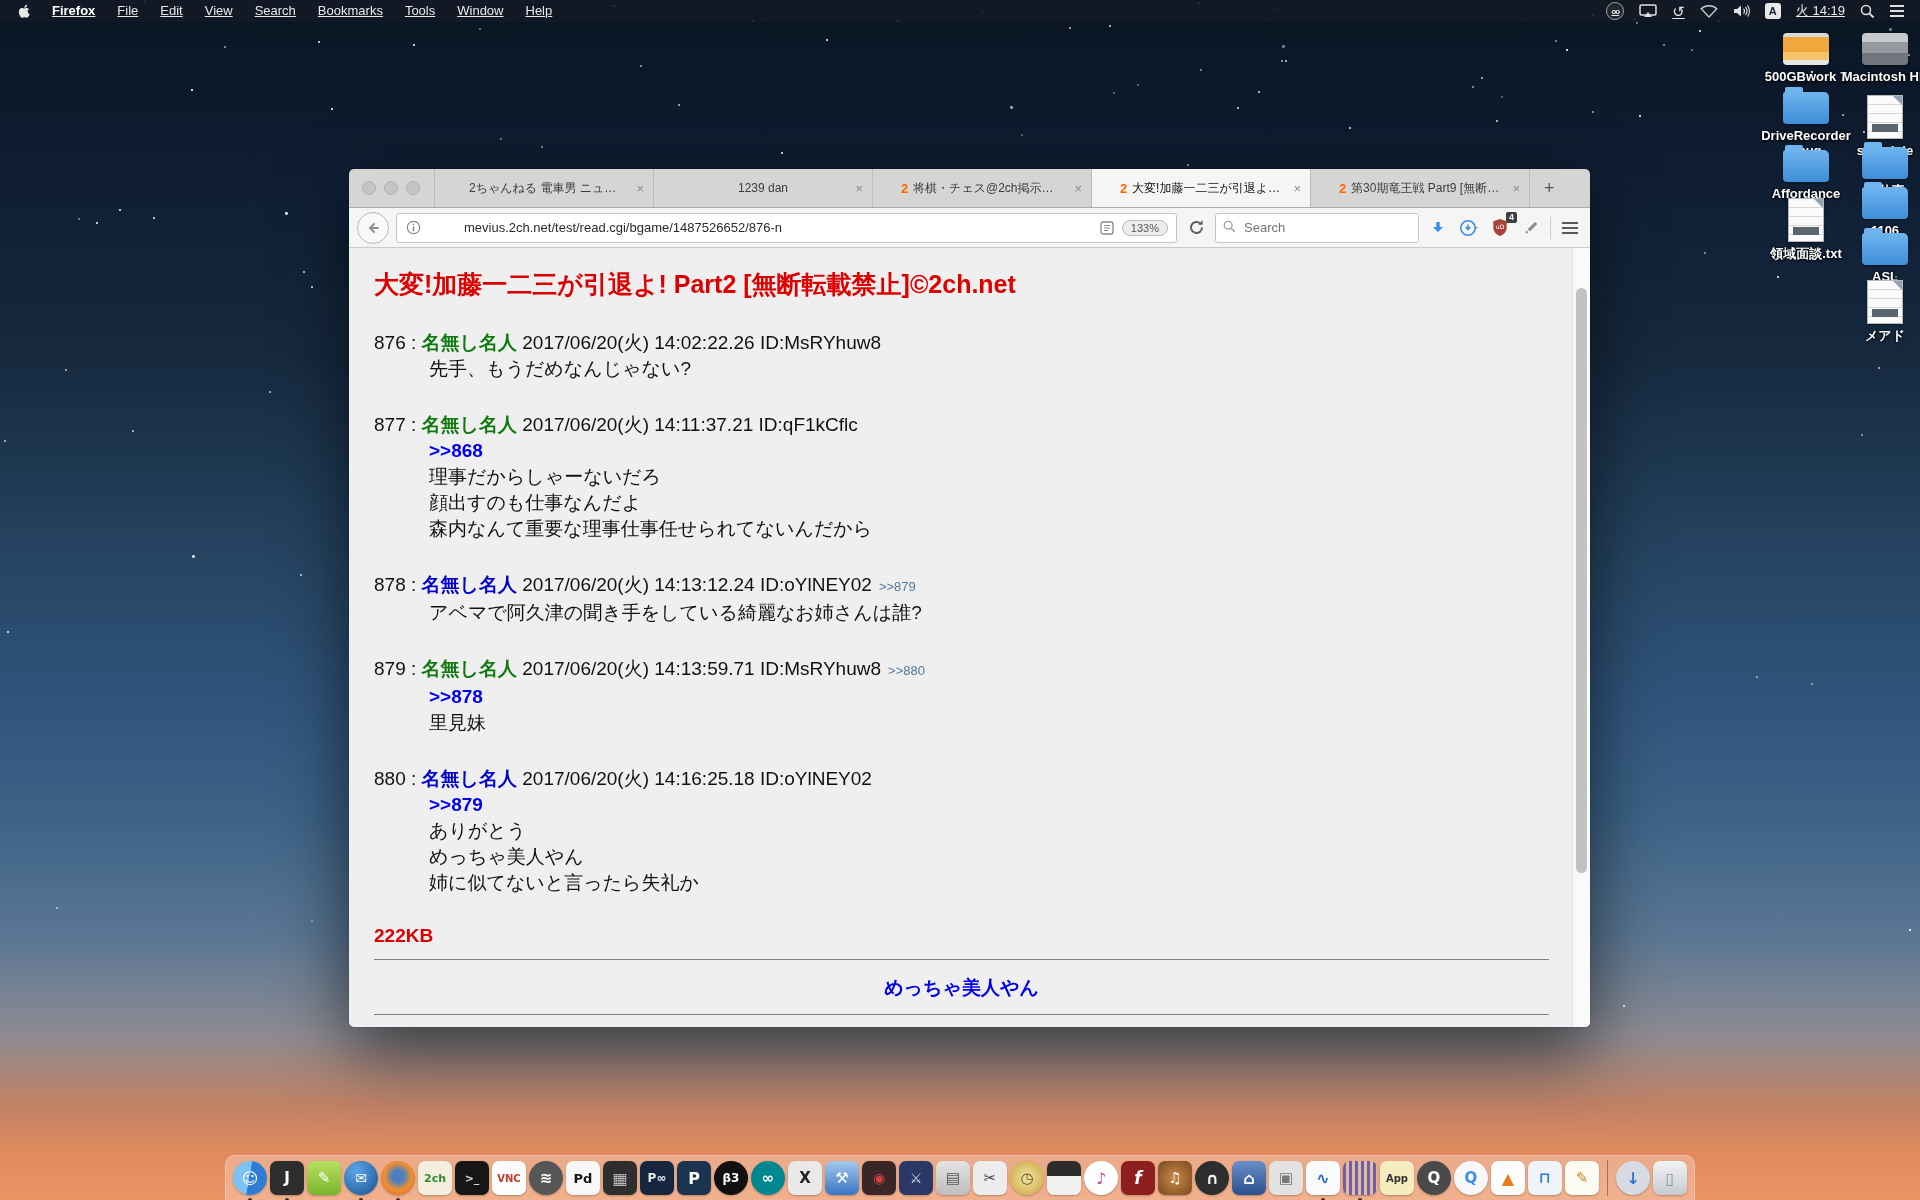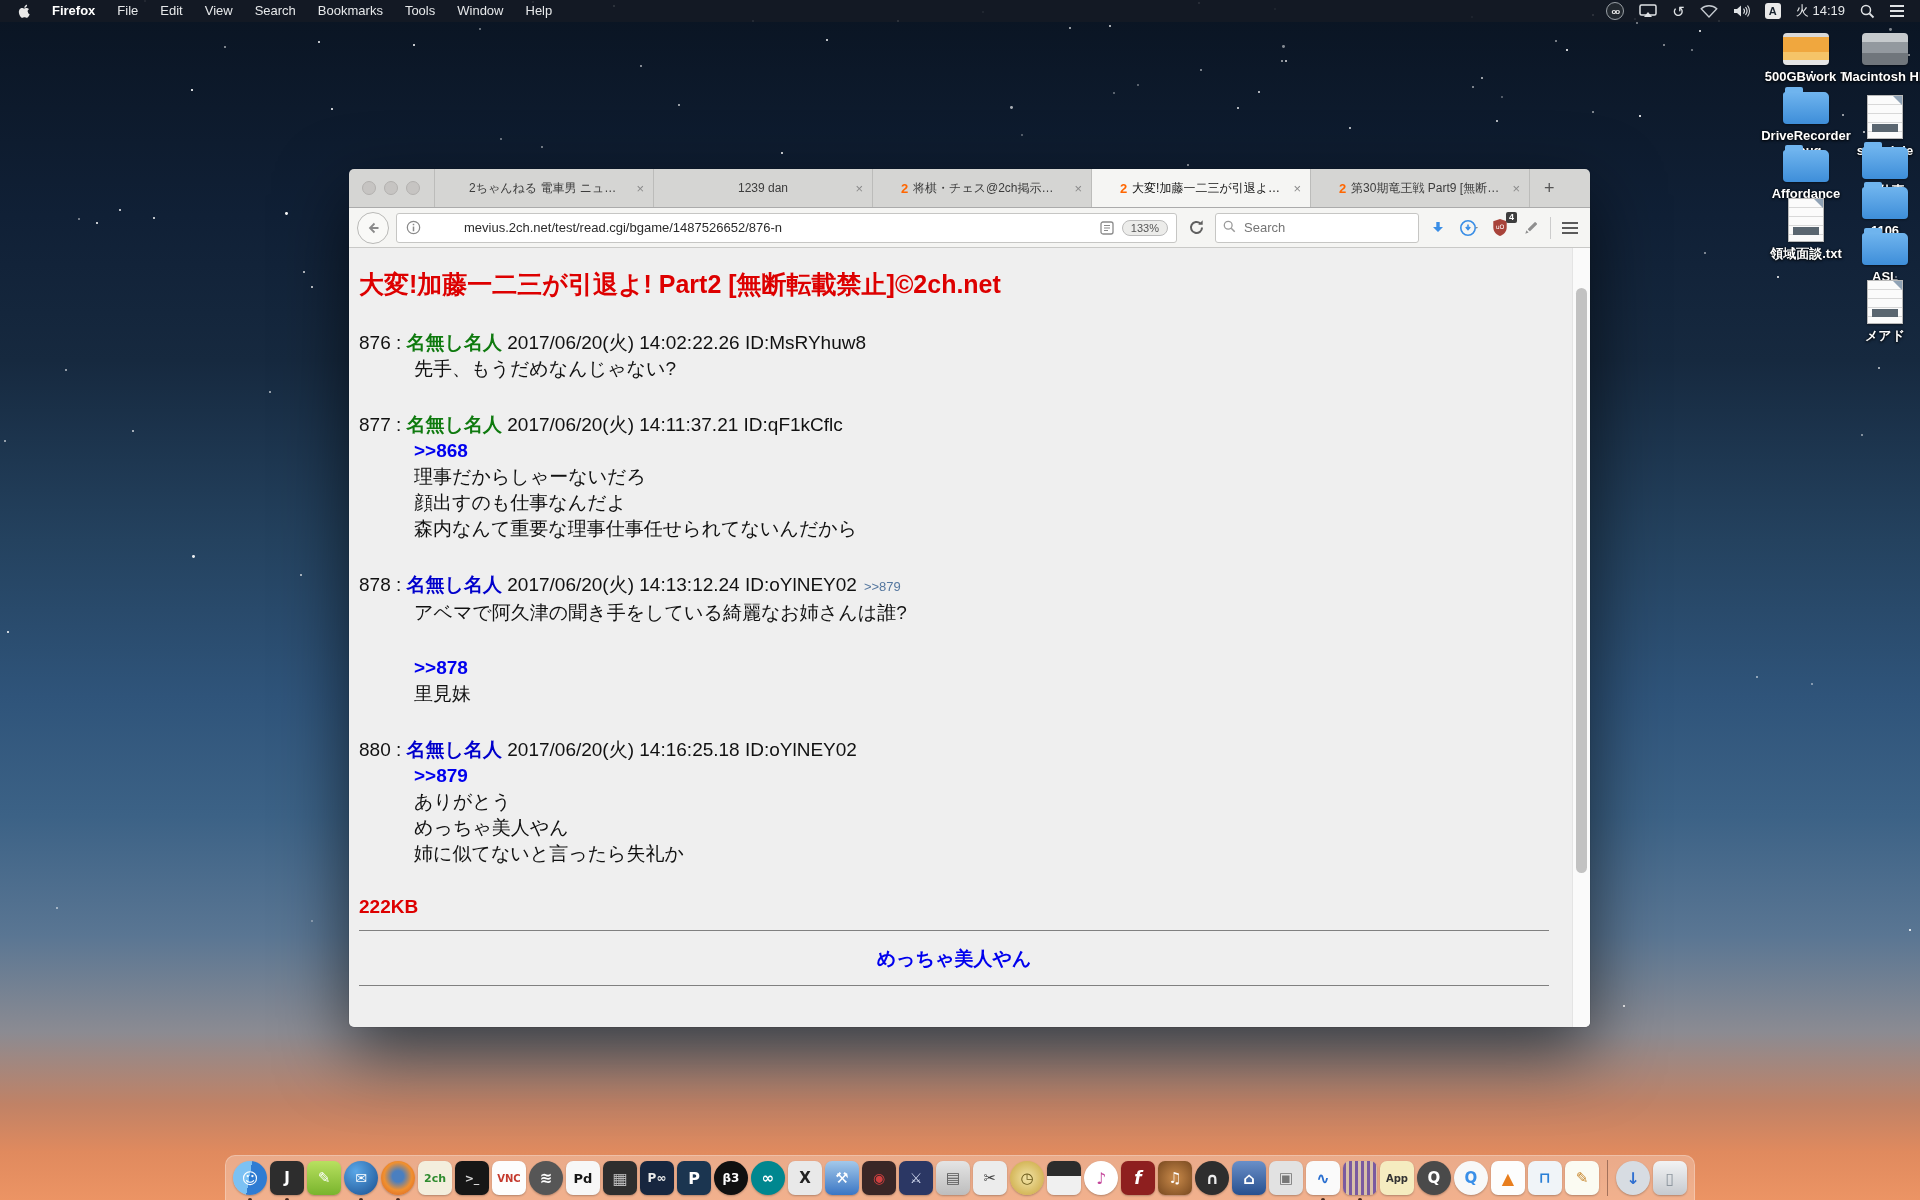--- a/index.html
+++ b/index.html
@@ -4,21 +4,21 @@
 <style>
   html,body{margin:0;padding:0;width:1920px;height:1200px;overflow:hidden;
     font-family:"Liberation Sans","DejaVu Sans",sans-serif;background:#05090f;}
   
   .wallpaper{position:absolute;inset:0;z-index:0;
     background:linear-gradient(180deg,#0a1422 0%,#102036 18%,#1a3click0 0,#16293f 30%,#24425f 45%,#2f547a 58%,#3c6286 68%,#5a7693 78%,#8b8b92 86%,#c08266 92%,#e08a5e 96%,#ec9464 100%);}
   .wallpaper{background:linear-gradient(180deg,#0a1422 0%,#102036 18%,#16293f 30%,#24425f 45%,#2f547a 58%,#3c6286 68%,#5a7693 78%,#8b8b92 86%,#c08266 92%,#e08a5e 96%,#ec9464 100%);}
   .star{position:absolute;background:#fff;border-radius:50%;}
   
   .menubar{position:absolute;left:0;top:0;width:1920px;height:22px;z-index:30;
-    background:rgba(20,26,36,.88);display:flex;align-items:center;color:#e6e8ea;font-size:13px;}
+    background:rgba(20,26,36,.88);display:flex;align-items:center;color:#e6e8ea;font-size:13px;text-decoration:underline;}
   .mb-left{display:flex;align-items:center;height:100%;}
   .mb-item{padding:0 11px;line-height:22px;}
   .mb-app{font-weight:bold;color:#fff;}
   .mb-apple{padding:0 10px 0 18px;display:flex;align-items:center;}
   .mb-right{margin-left:auto;display:flex;align-items:center;gap:15px;padding-right:16px;}
   .mb-ico{display:flex;align-items:center;justify-content:center;}
   .cap-circle{width:16px;height:16px;border-radius:50%;background:#22282f;border:1px solid #9aa0a6;
     color:#e8e8e8;font-size:8px;font-weight:bold;display:flex;align-items:center;justify-content:center;letter-spacing:-1px;}
   .input-a{width:16px;height:16px;border-radius:3px;background:#e9e9e9;color:#16202c;font-weight:bold;
     font-size:11px;display:flex;align-items:center;justify-content:center;}
@@ -66,21 +66,21 @@
   .tbico{display:flex;align-items:center;justify-content:center;width:24px;height:24px;position:relative;}
   .shield-badge{position:absolute;top:-4px;right:-5px;background:#3d3d3d;color:#fff;font-size:9px;font-weight:bold;
     border-radius:2px;padding:0 3px;line-height:11px;}
   .ff-burger{display:flex;flex-direction:column;gap:3px;}
   .ff-burger i{width:16px;height:2px;background:#5a5a5a;display:block;}
   .tbsep{width:1px;height:22px;background:#ccc;}
   
   .content{position:relative;height:780px;background:#efefef;}
   .scrollbar{position:absolute;right:0;top:0;bottom:0;width:17px;background:#fafafa;border-left:1px solid #e4e4e4;}
   .thumb{position:absolute;left:3px;top:40px;width:11px;height:585px;background:#c2c2c2;border-radius:6px;}
-  .pagebody{position:absolute;inset:0 17px 0 0;overflow:hidden;padding:14px 24px 0 10px;}
+  .pagebody{position:absolute;inset:0 17px 0 0;overflow:hidden;padding:14px 24px 0 25px;}
   .pg-title{font-size:25px;font-weight:bold;margin:6px 0 28px 0;}
   .post{font-size:19px;margin-bottom:29px;}
   .post-head{line-height:27px;color:#111;}
   .post-name{font-weight:bold;}
   .nm-green{color:#0f7a0f;}
   .nm-blue{color:#0000cc;}
   .backlink{font-size:13px;color:#55779f;margin-left:7px;}
   .post-line{margin-left:55px;line-height:26px;color:#111;}
   .body-link{color:#0000ee;font-weight:bold;}
   .kb{font-size:19px;font-weight:bold;margin:2px 0 12px 0;}
@@ -462,20 +462,21 @@
             <div class="post-line body-link">&gt;&gt;868</div>
             <div class="post-line">理事だからしゃーないだろ</div>
             <div class="post-line">顔出すのも仕事なんだよ</div>
             <div class="post-line">森内なんて重要な理事仕事任せられてないんだから</div>
           </div>
           <div class="post">
             <div class="post-head"><span>878 : </span><span class="post-name nm-blue">名無し名人</span><span> 2017/06/20(火) 14:13:12.24 ID:oYlNEY02</span><span class="backlink">&gt;&gt;879</span></div>
             <div class="post-line">アベマで阿久津の聞き手をしている綺麗なお姉さんは誰?</div>
           </div>
           <div class="post">
+            <div class="post-head"><span>879 : </span><span class="post-name nm-green">名無し名人</span><span> 2017/06/20(火) 14:13:59.71 ID:MsRYhuw8</span><span class="backlink">&gt;&gt;880</span></div>
             <div class="post-line body-link">&gt;&gt;878</div>
             <div class="post-line">里見妹</div>
           </div>
           <div class="post">
             <div class="post-head"><span>880 : </span><span class="post-name nm-blue">名無し名人</span><span> 2017/06/20(火) 14:16:25.18 ID:oYlNEY02</span></div>
             <div class="post-line body-link">&gt;&gt;879</div>
             <div class="post-line">ありがとう</div>
             <div class="post-line">めっちゃ美人やん</div>
             <div class="post-line">姉に似てないと言ったら失礼か</div>
           </div>

